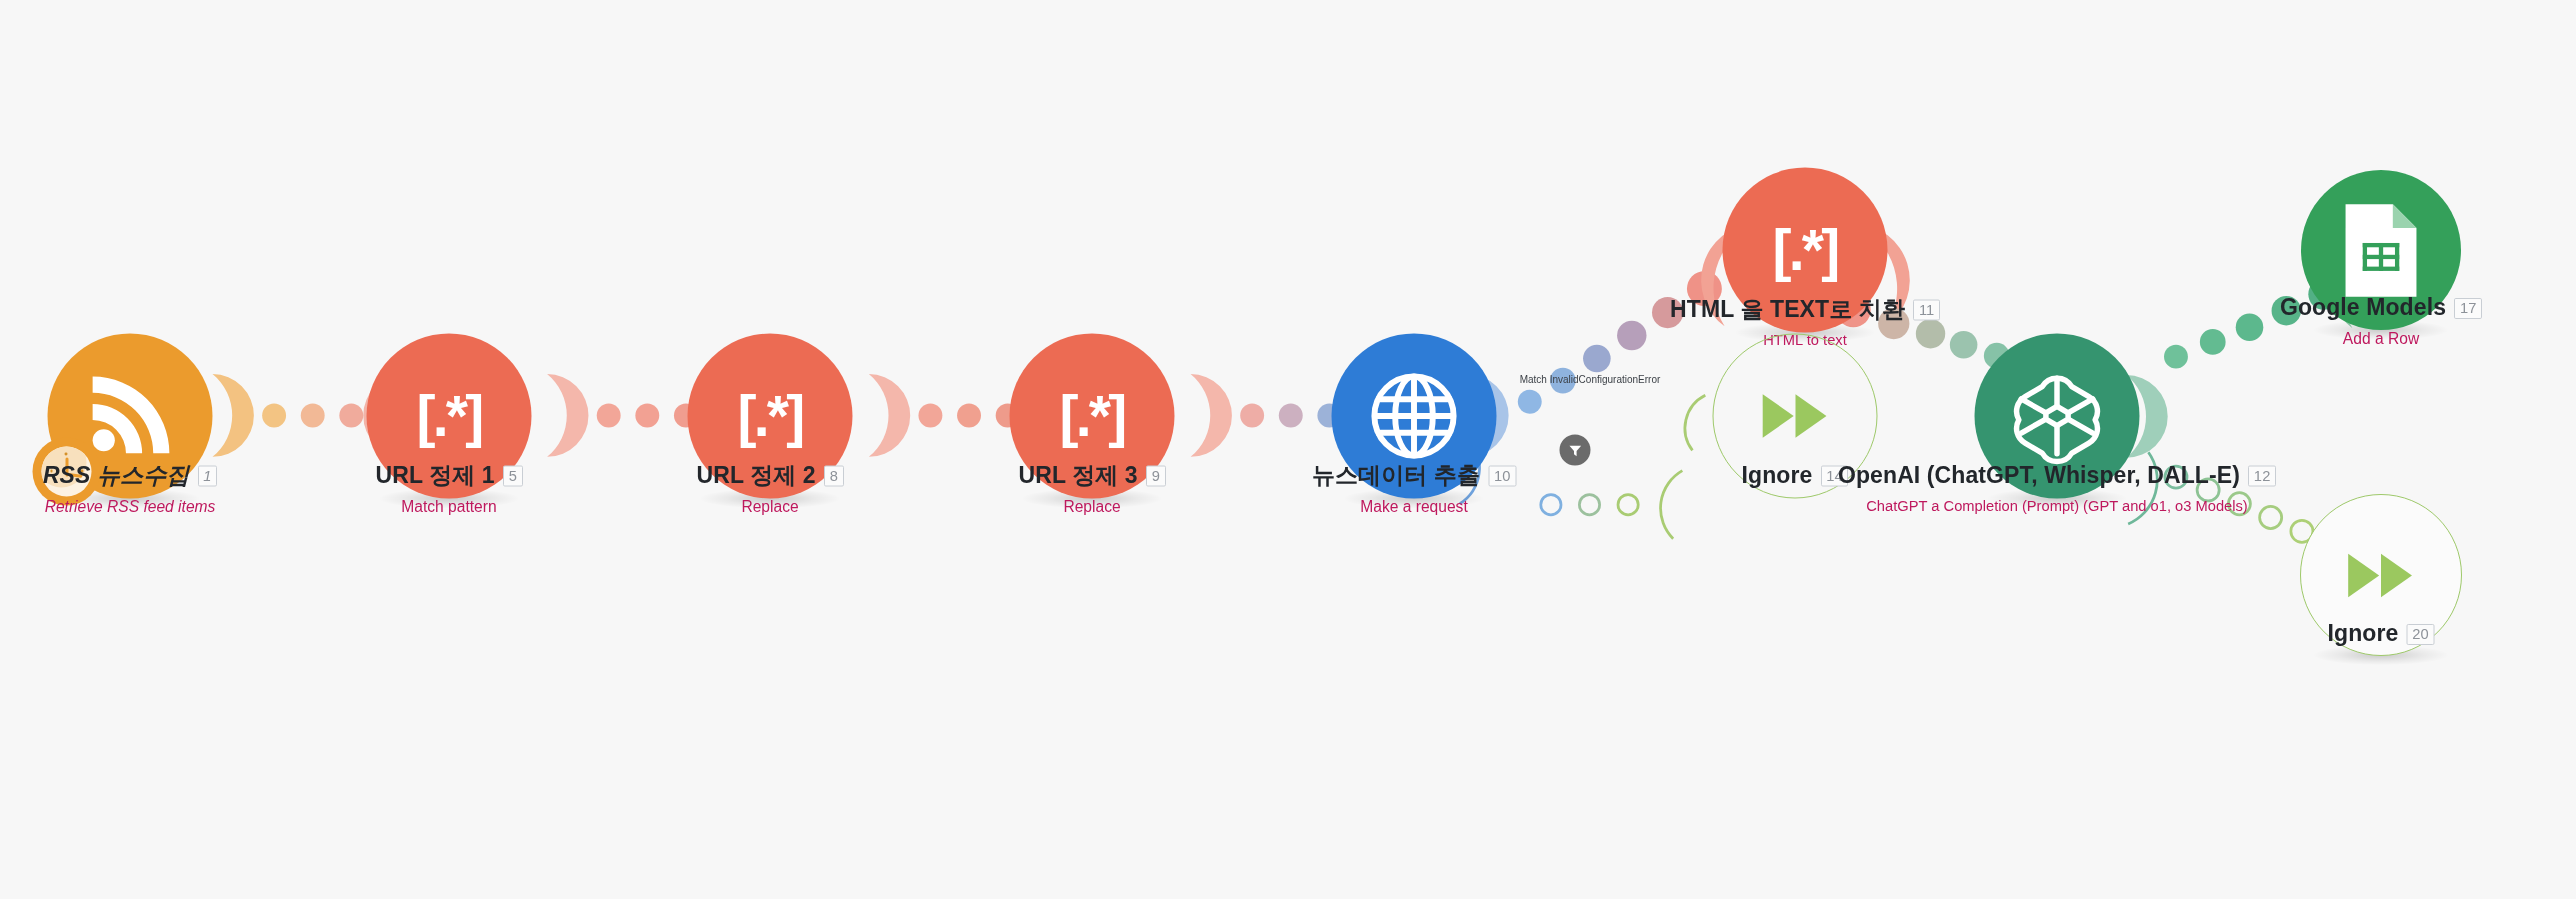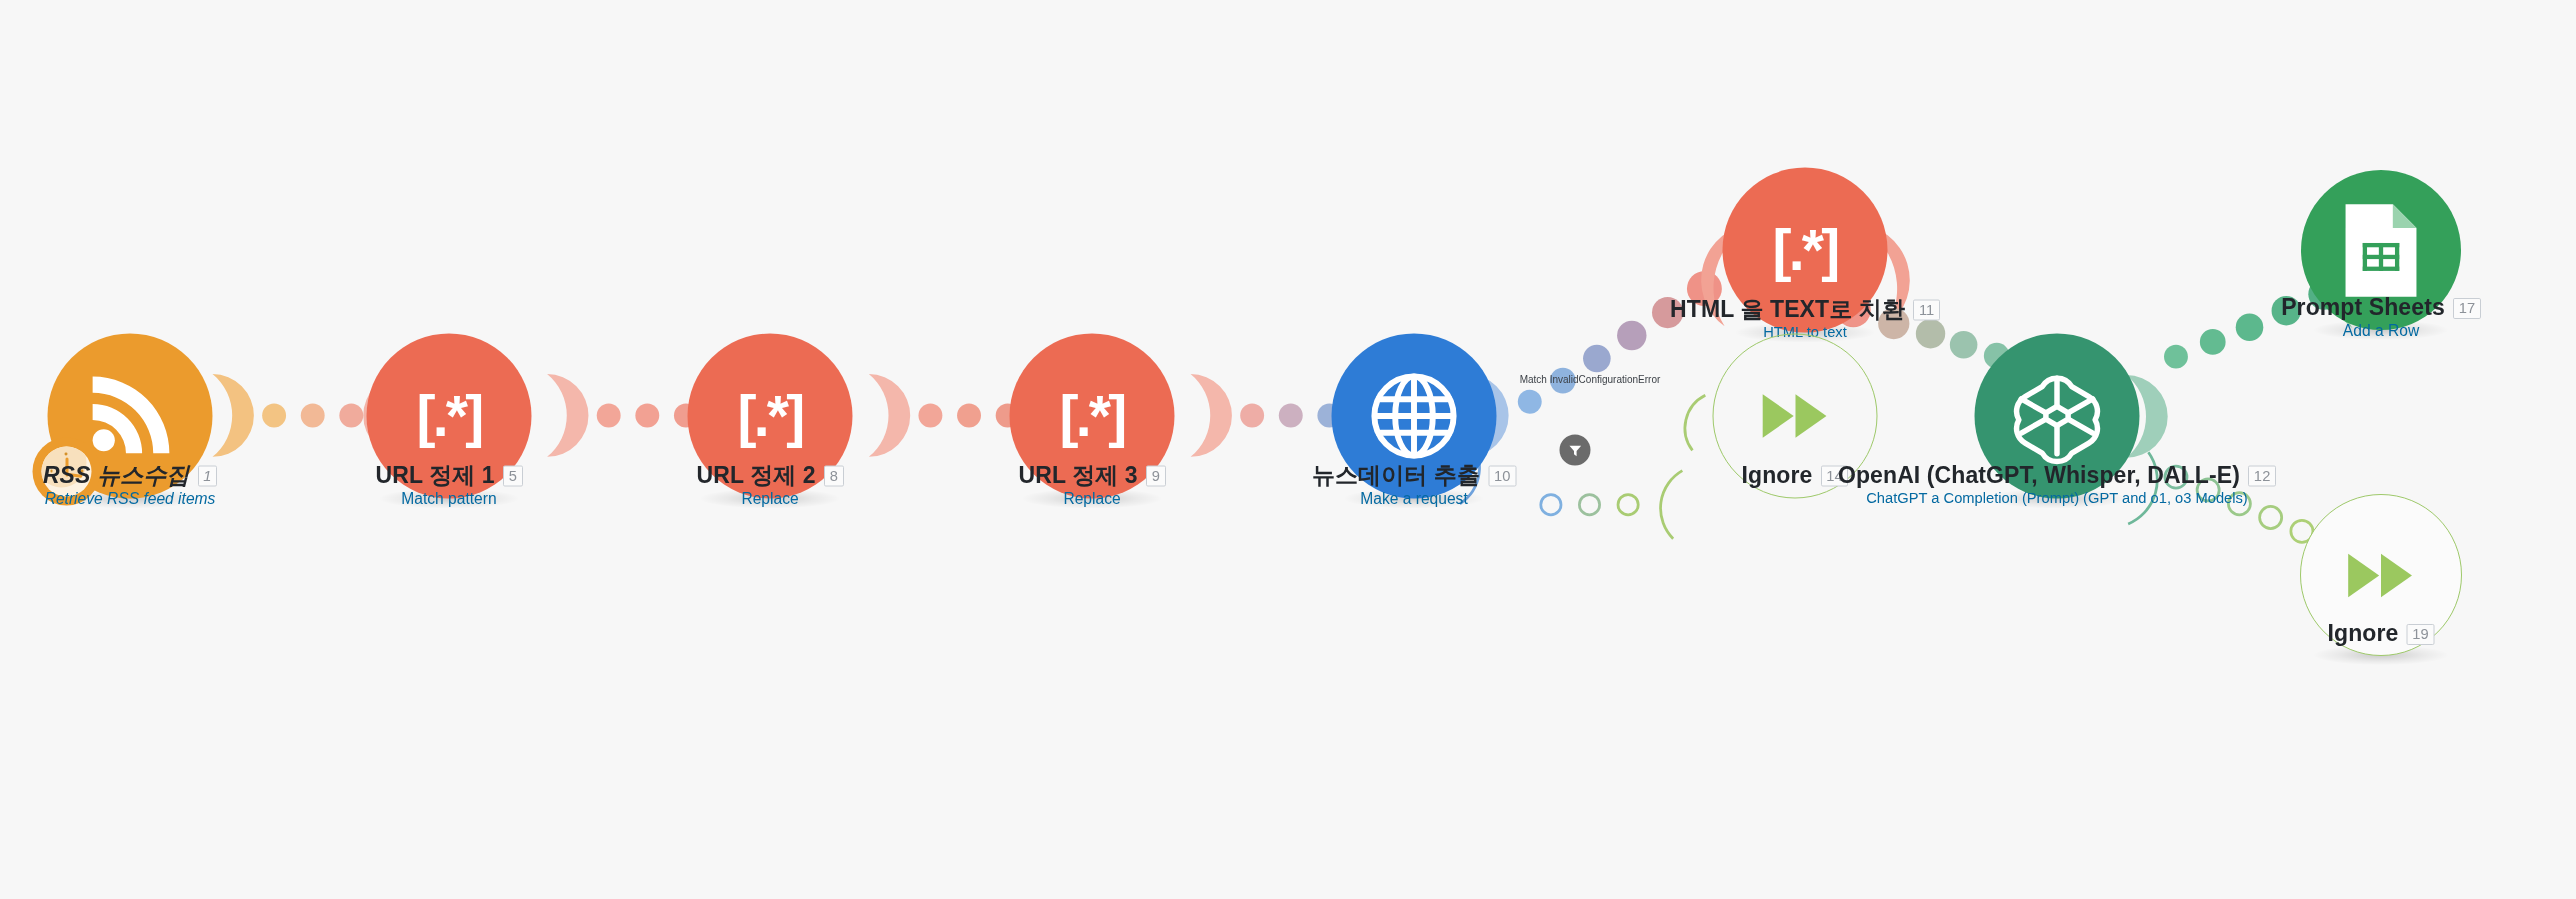--- a/index.html
+++ b/index.html
@@ -35,21 +35,21 @@
   .cap-title{
     font-size:23px;font-weight:bold;color:#22262b;letter-spacing:0.1px;
     display:flex;align-items:center;justify-content:center;gap:8.3px;line-height:1.1;
   }
   .badge{
     font-size:14.7px;font-weight:normal;color:#8d9299;
     border:0.9px solid #c9ced4;background:#fbfbfb;
     padding:0px 4.6px 0.9px 4.6px;border-radius:1.8px;line-height:1.25;
     position:relative;top:0.9px;
   }
-  .cap-sub{font-size:15.6px;color:#0369a1;margin-top:2px;font-weight:normal;}
+  .cap-sub{font-size:15.6px;color:#be185d;margin-top:10px;font-weight:normal;}
   .cap-sub.small{font-size:14.7px;}
 
   
   .glyph{font-weight:bold;color:#fff;line-height:1;user-select:none;}
   svg{display:block;}
 
   
   .route-label{
     position:absolute;transform:translate(-50%,-50%);
     font-size:10px;color:#3c4147;white-space:nowrap;
@@ -318,36 +318,36 @@
           <rect x="20" y="40" width="4" height="26"></rect>
           <rect x="35" y="40" width="4" height="26"></rect>
           <rect x="50" y="40" width="4" height="26"></rect>
           <rect x="20" y="51" width="34" height="4"></rect>
           <rect x="20" y="62" width="34" height="4"></rect>
         </g>
       </svg>
     </div>
     <div class="caption" style="top:125px;width:386px;">
       <div class="cap-title">
-        <span>Prompt Sheets</span>
+        <span>Google Models</span>
         <span class="badge">17</span>
       </div>
       <div class="cap-sub">Add a Row</div>
     </div>
   </div>
 
   <div class="node" style="left:2381px;top:575px;">
     <div class="bubble shadowed" style="width:162px;height:162px;background:#fbfbfb;border:1.8px solid #9ec96a;">
       <svg width="70" height="51" viewBox="0 0 76 56">
         <path d="M2 4 L36 28 L2 52 Z" fill="#9bc85f"></path>
         <path d="M38 4 L72 28 L38 52 Z" fill="#9bc85f"></path>
       </svg>
     </div>
     <div class="caption" style="top:127px;width:331px;">
       <div class="cap-title">
         <span>Ignore</span>
-        <span class="badge">19</span>
+        <span class="badge">20</span>
       </div>
     </div>
   </div>
 
 </div>
 
 
 </body></html>

